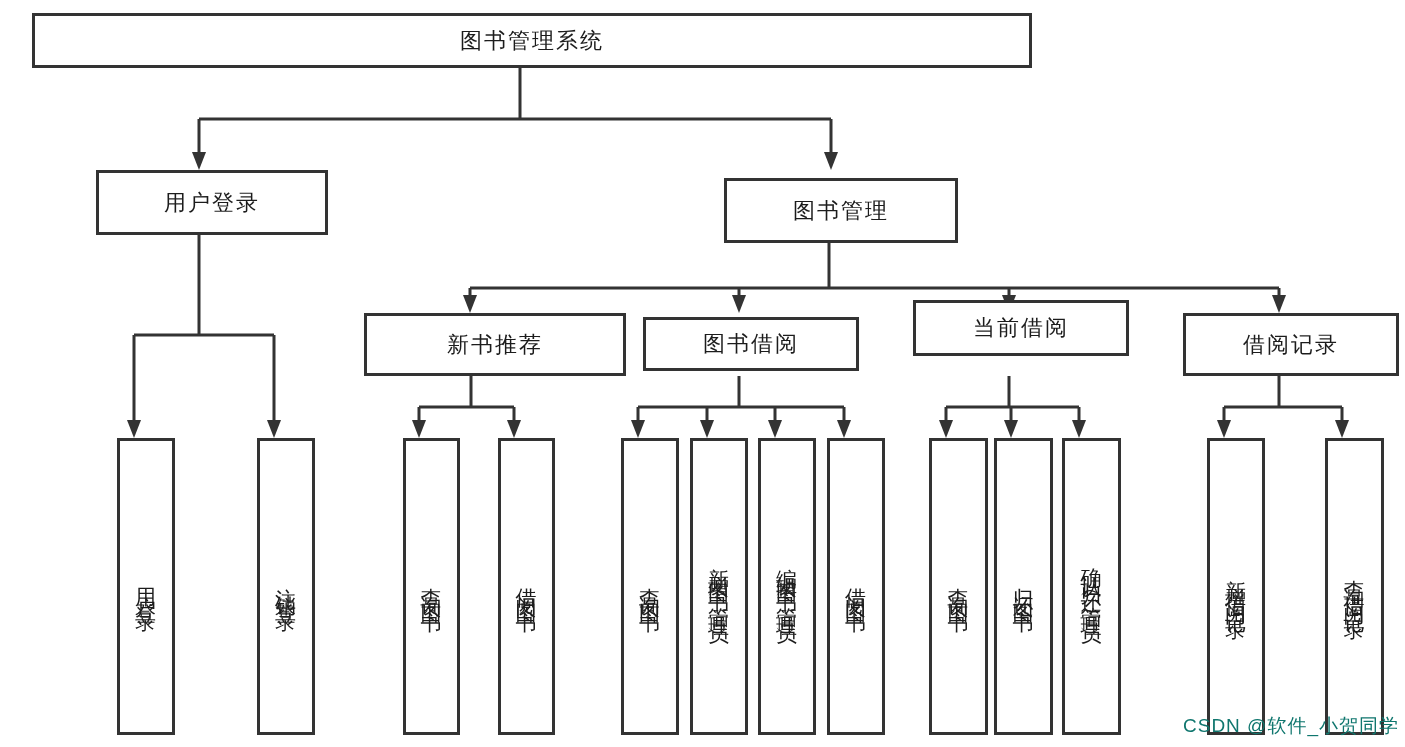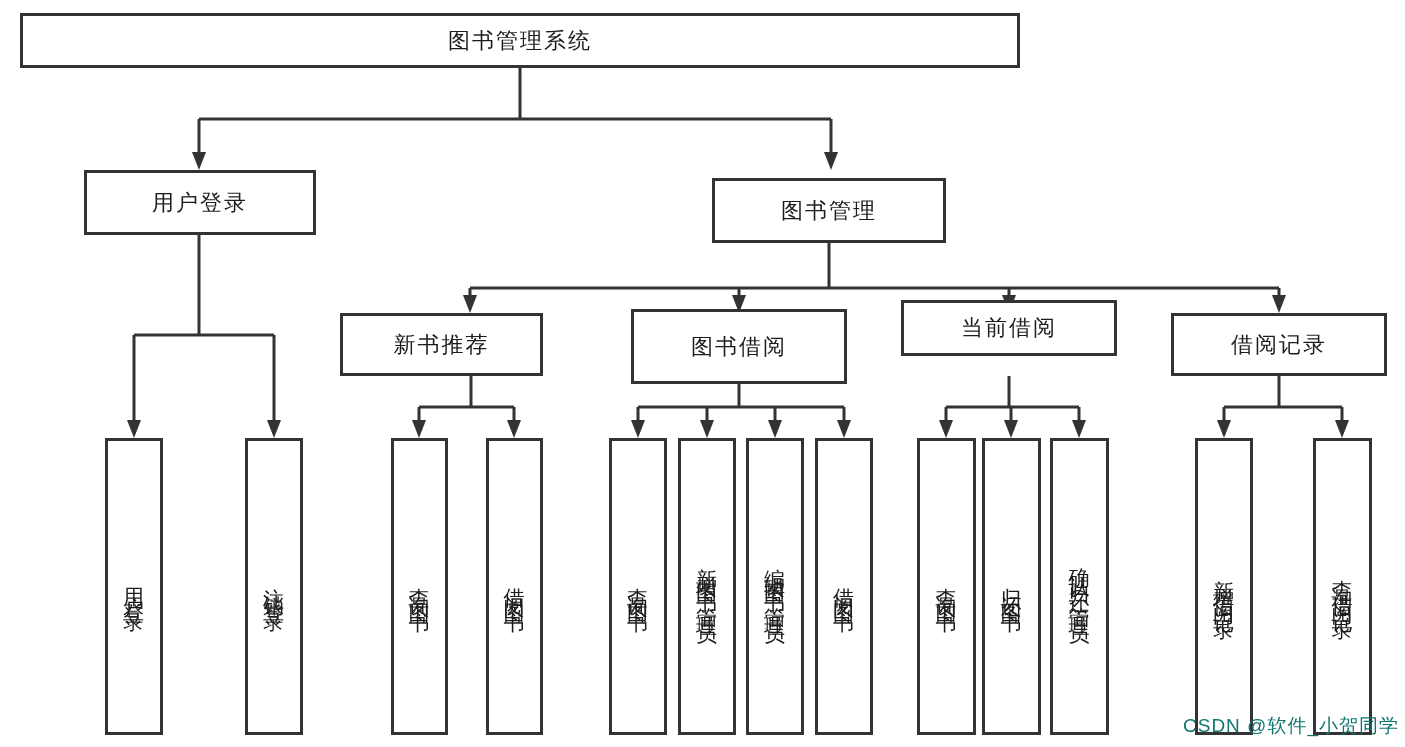--- a/index.html
+++ b/index.html
@@ -19,20 +19,21 @@
   }
   .box {
     position: absolute;
     box-sizing: border-box;
     background: #ffffff;
     border: 3px solid #333333;
     display: flex;
     align-items: center;
     justify-content: center;
     z-index: 2;
+    margin-left: 12px;
   }
   .box.h span {
     font-size: 22px;
     letter-spacing: 2px;
     white-space: nowrap;
     color: #1c1c1c;
   }
   .box.v span {
     writing-mode: vertical-rl;
     text-orientation: mixed;
@@ -104,24 +105,24 @@
     <span>图书管理系统</span>
   </div>
 
   <div class="box h" style="left:84px; top:170px; width:232px; height:65px">
     <span>用户登录</span>
   </div>
   <div class="box h" style="left:712px; top:178px; width:234px; height:65px">
     <span>图书管理</span>
   </div>
 
-  <div class="box h" style="left:340px; top:313px; width:203px; height:63px">
+  <div class="box h" style="left:352px; top:313px; width:262px; height:63px">
     <span>新书推荐</span>
   </div>
-  <div class="box h" style="left:631px; top:309px; width:216px; height:75px">
+  <div class="box h" style="left:631px; top:317px; width:216px; height:54px">
     <span>图书借阅</span>
   </div>
   <div class="box h" style="left:901px; top:300px; width:216px; height:56px">
     <span>当前借阅</span>
   </div>
   <div class="box h" style="left:1171px; top:313px; width:216px; height:63px">
     <span>借阅记录</span>
   </div>
 
   <div class="box v" style="left:105px; top:438px; width:58px; height:297px">

